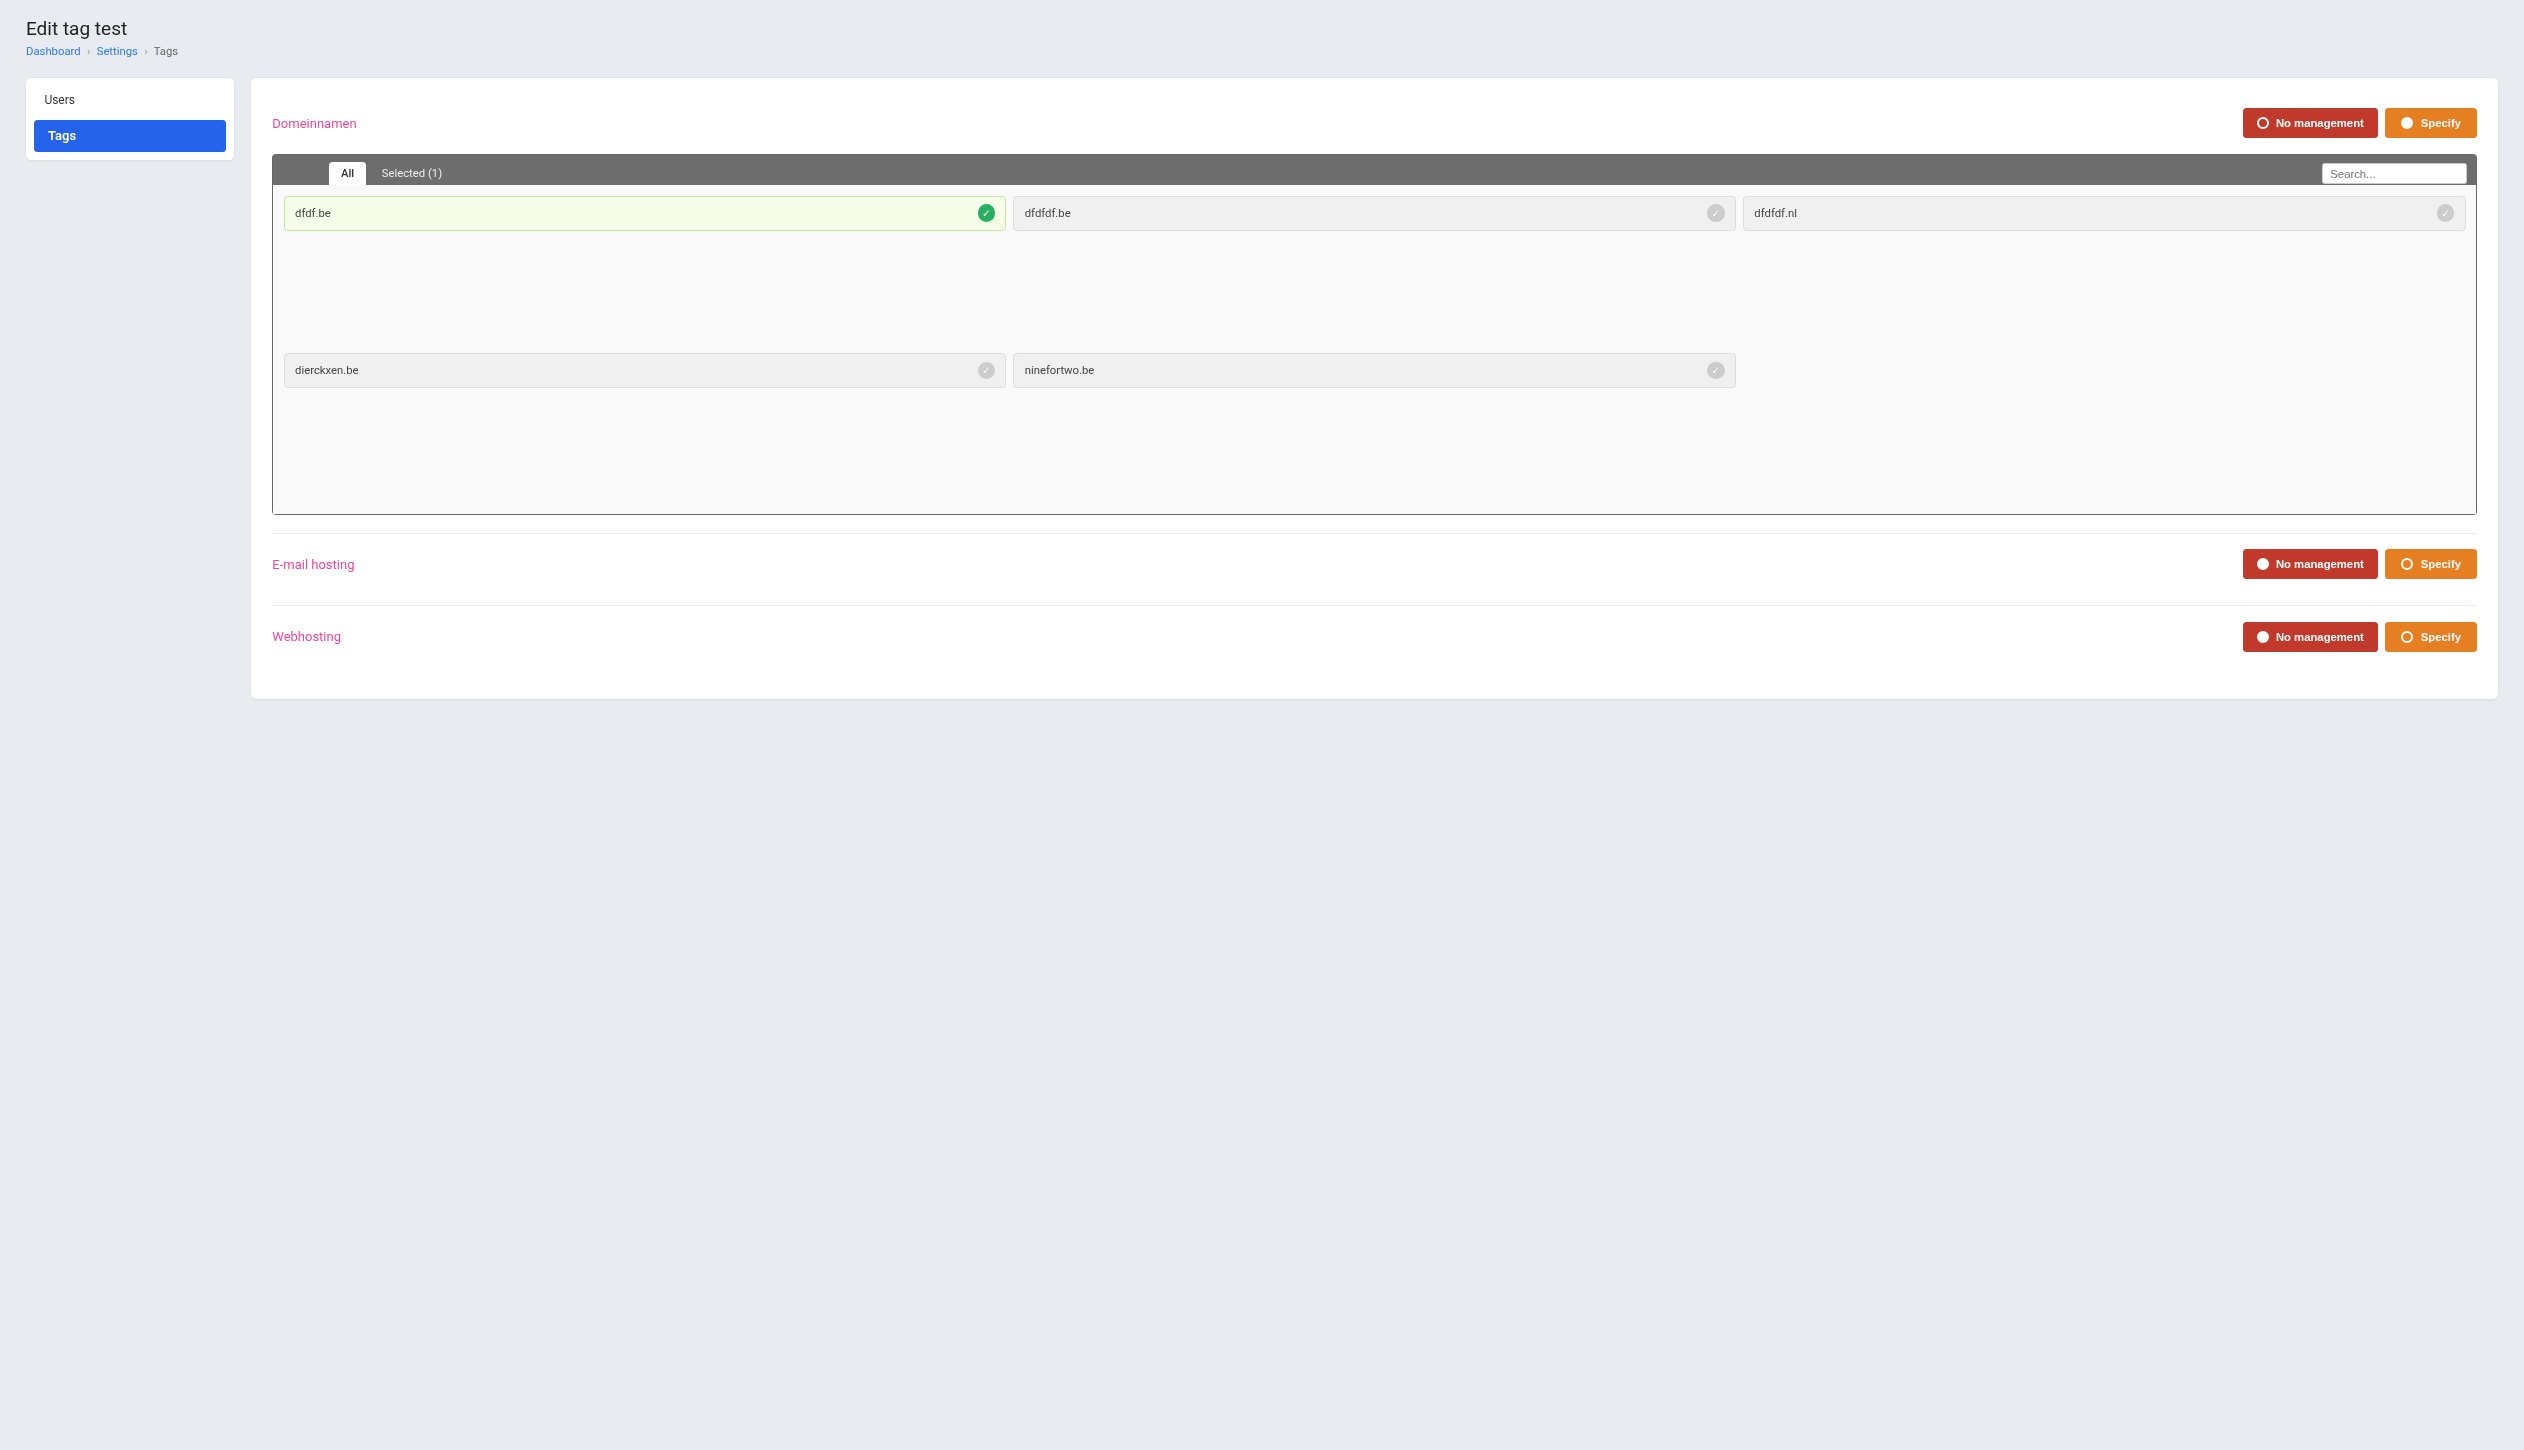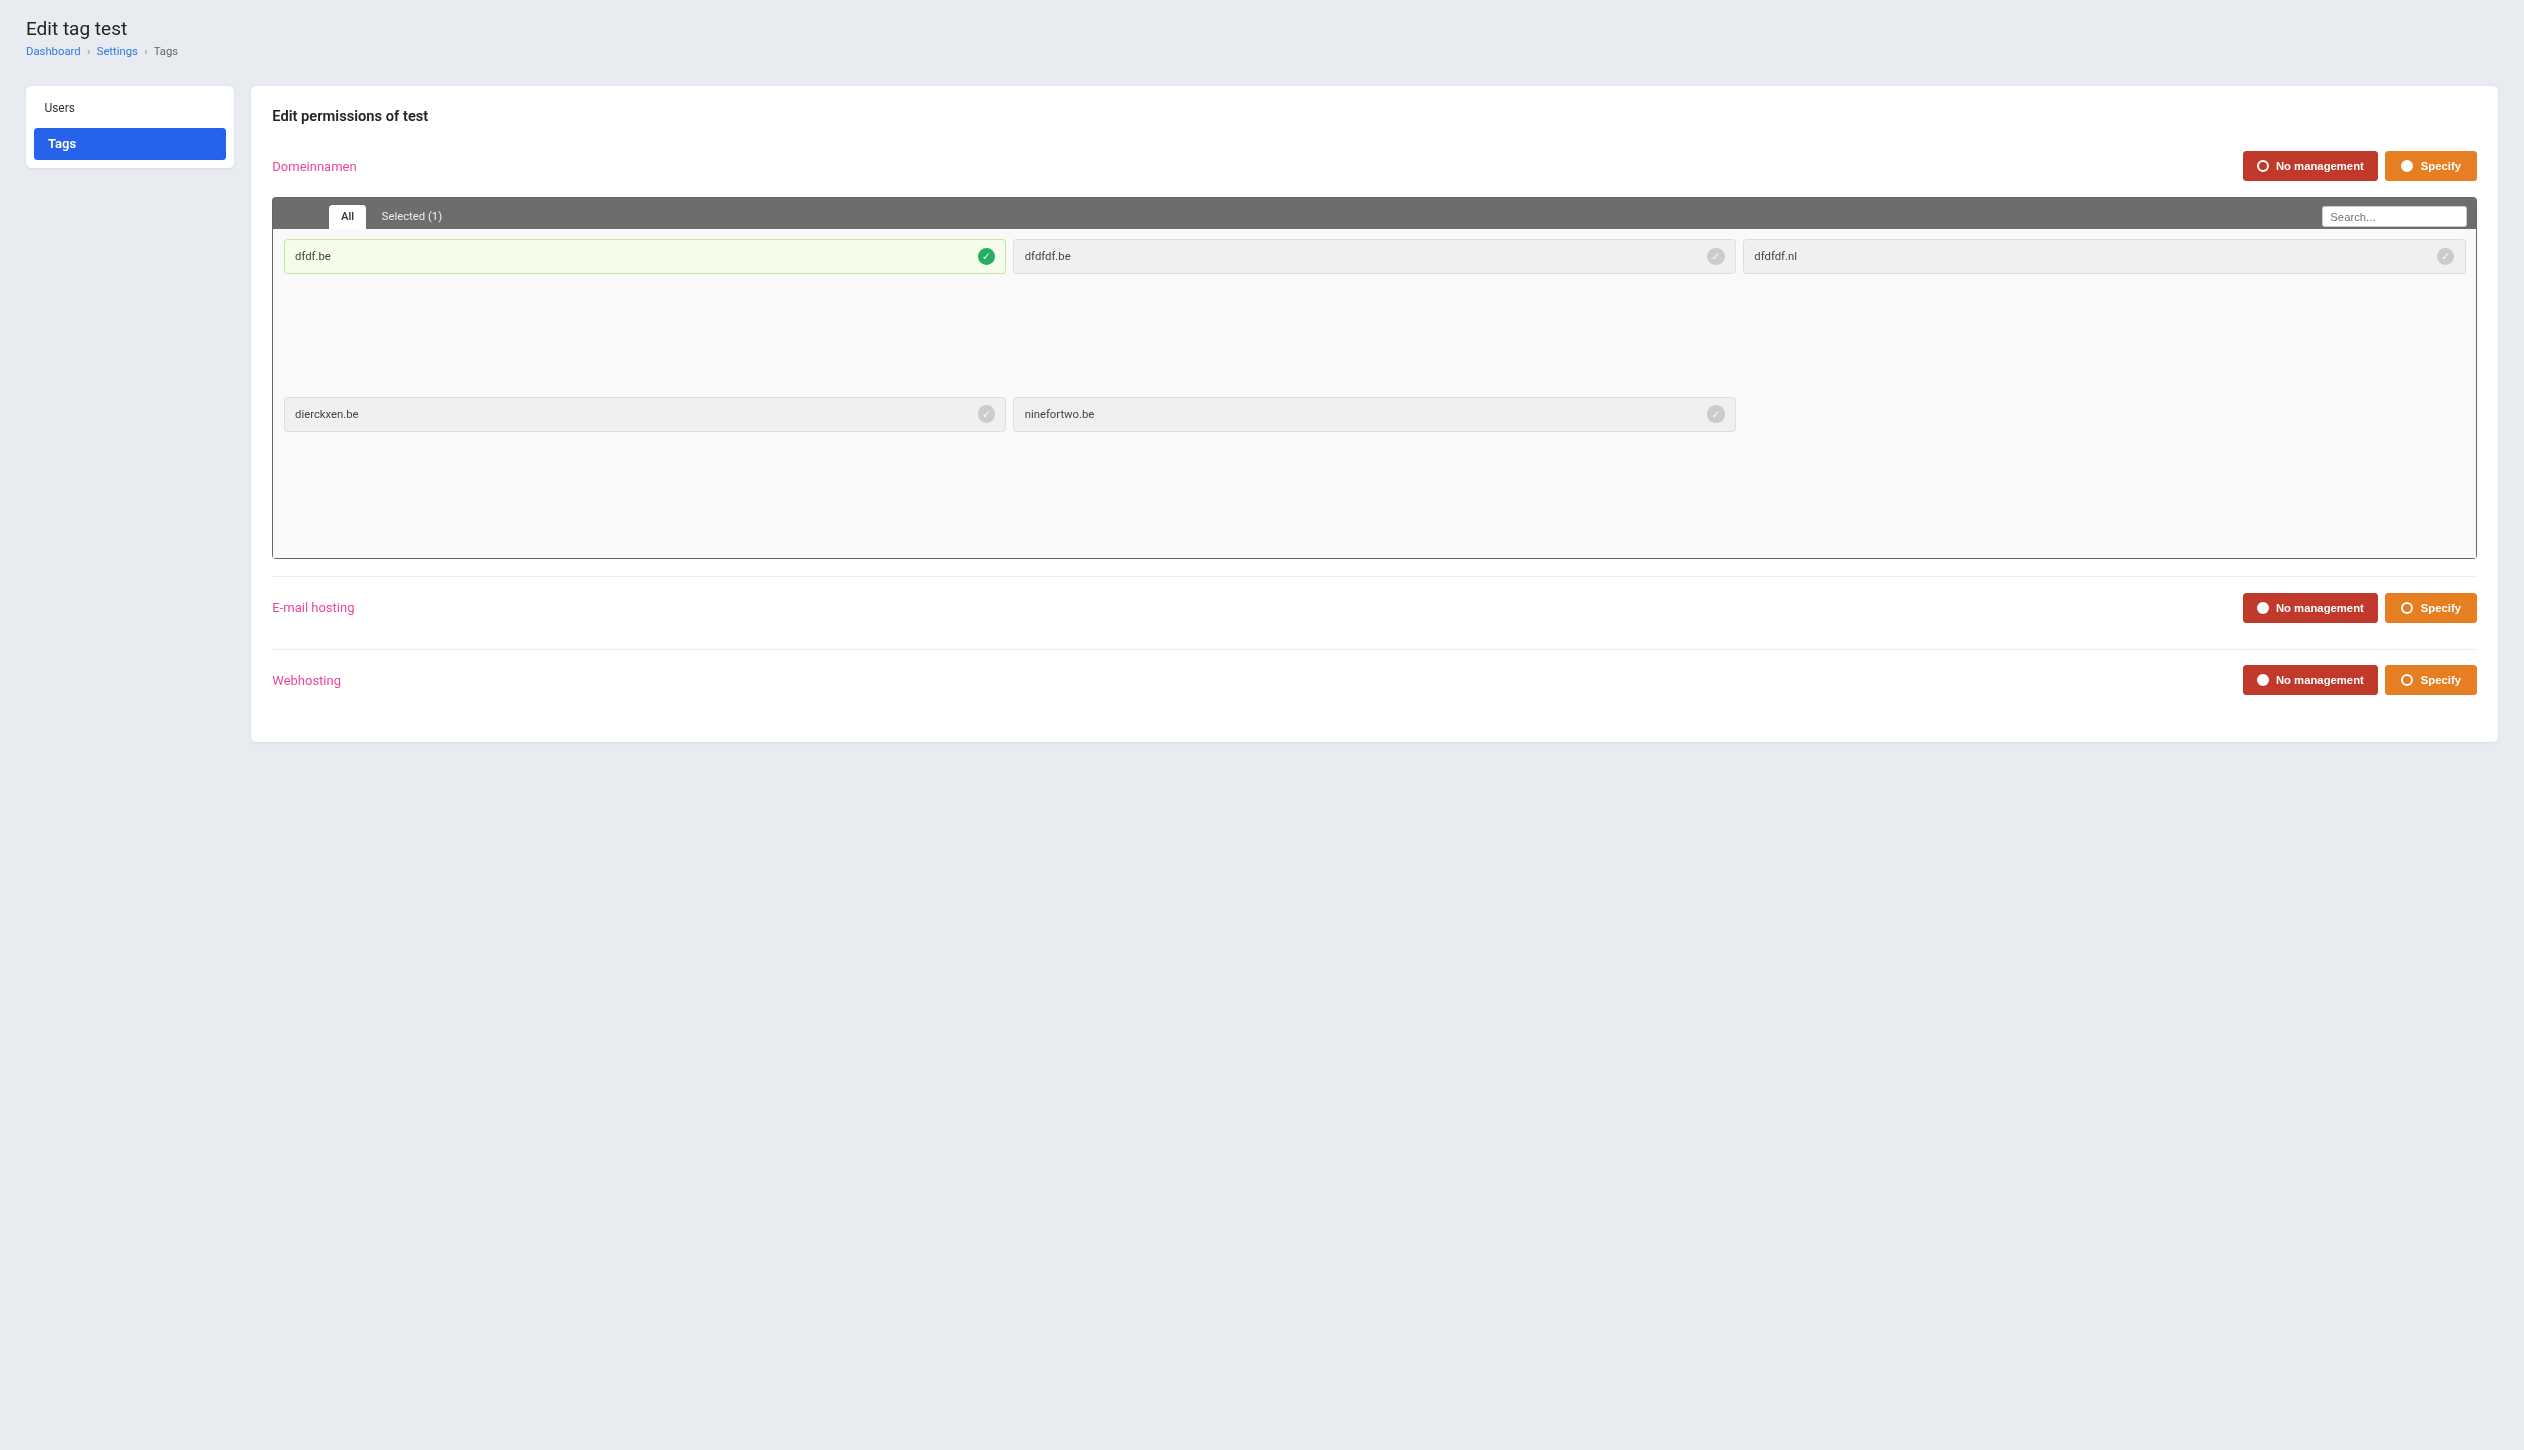--- a/index.html
+++ b/index.html
@@ -6,21 +6,21 @@
     body {
       font-family: -apple-system, BlinkMacSystemFont, 'Segoe UI', Roboto, sans-serif;
       background-color: #e8ecf0;
       color: #333;
       font-size: 12px;
     }
     .page-wrapper {
       padding: 17.3px 26px;
     }
     .page-header {
-      margin-bottom: 28px;
+      margin-bottom: 20px;
     }
     .page-title {
       font-size: 19px;
       font-weight: 700;
       color: #222;
       margin-bottom: 5.2px;
     }
     .page-title span {
       font-weight: 400;
     }
@@ -254,21 +254,20 @@
   </div>
 
   <div class="main-layout">
 
     <div class="sidebar">
       <div class="sidebar-item-users">Users</div>
       <div class="sidebar-item-tags">Tags</div>
     </div>
 
     <div class="main-content">
-      <div class="section-title">Edit permissions of test</div>
 
       <div class="permission-section">
         <div class="permission-header">
           <span class="permission-label">Domeinnamen</span>
           <div class="permission-buttons">
             <button class="btn-no-management">
               <span class="radio-dot"></span>
               <span>No management</span>
             </button>
             <button class="btn-specify active">

